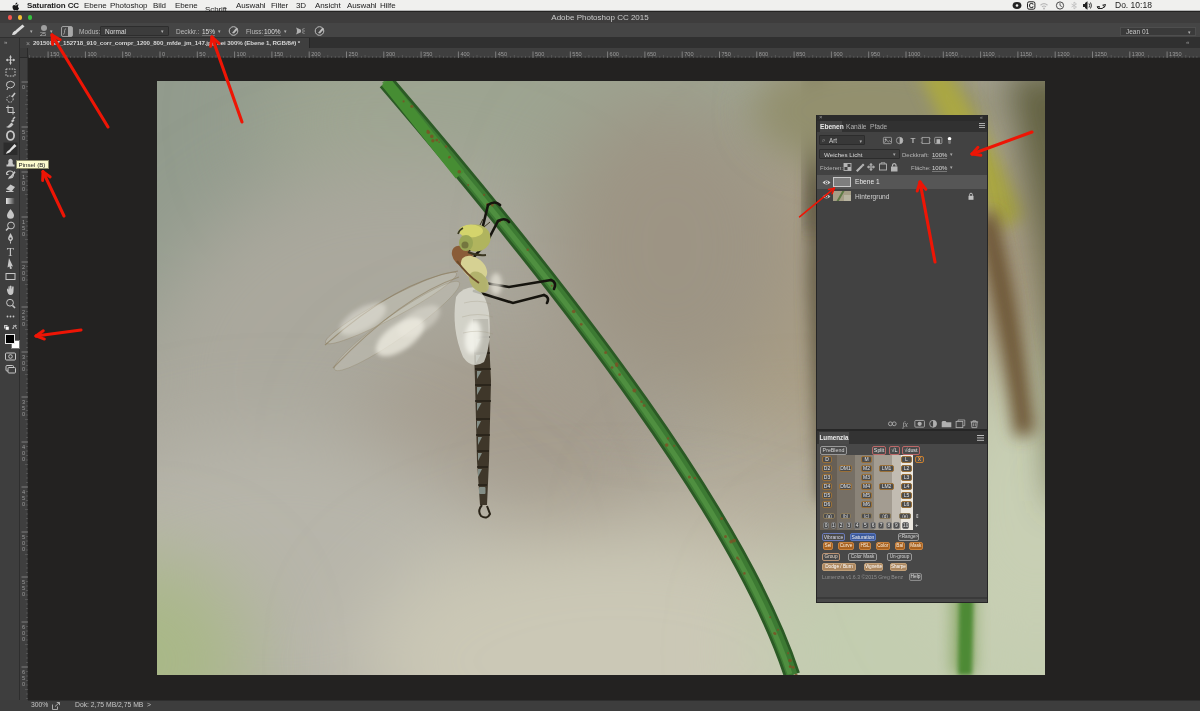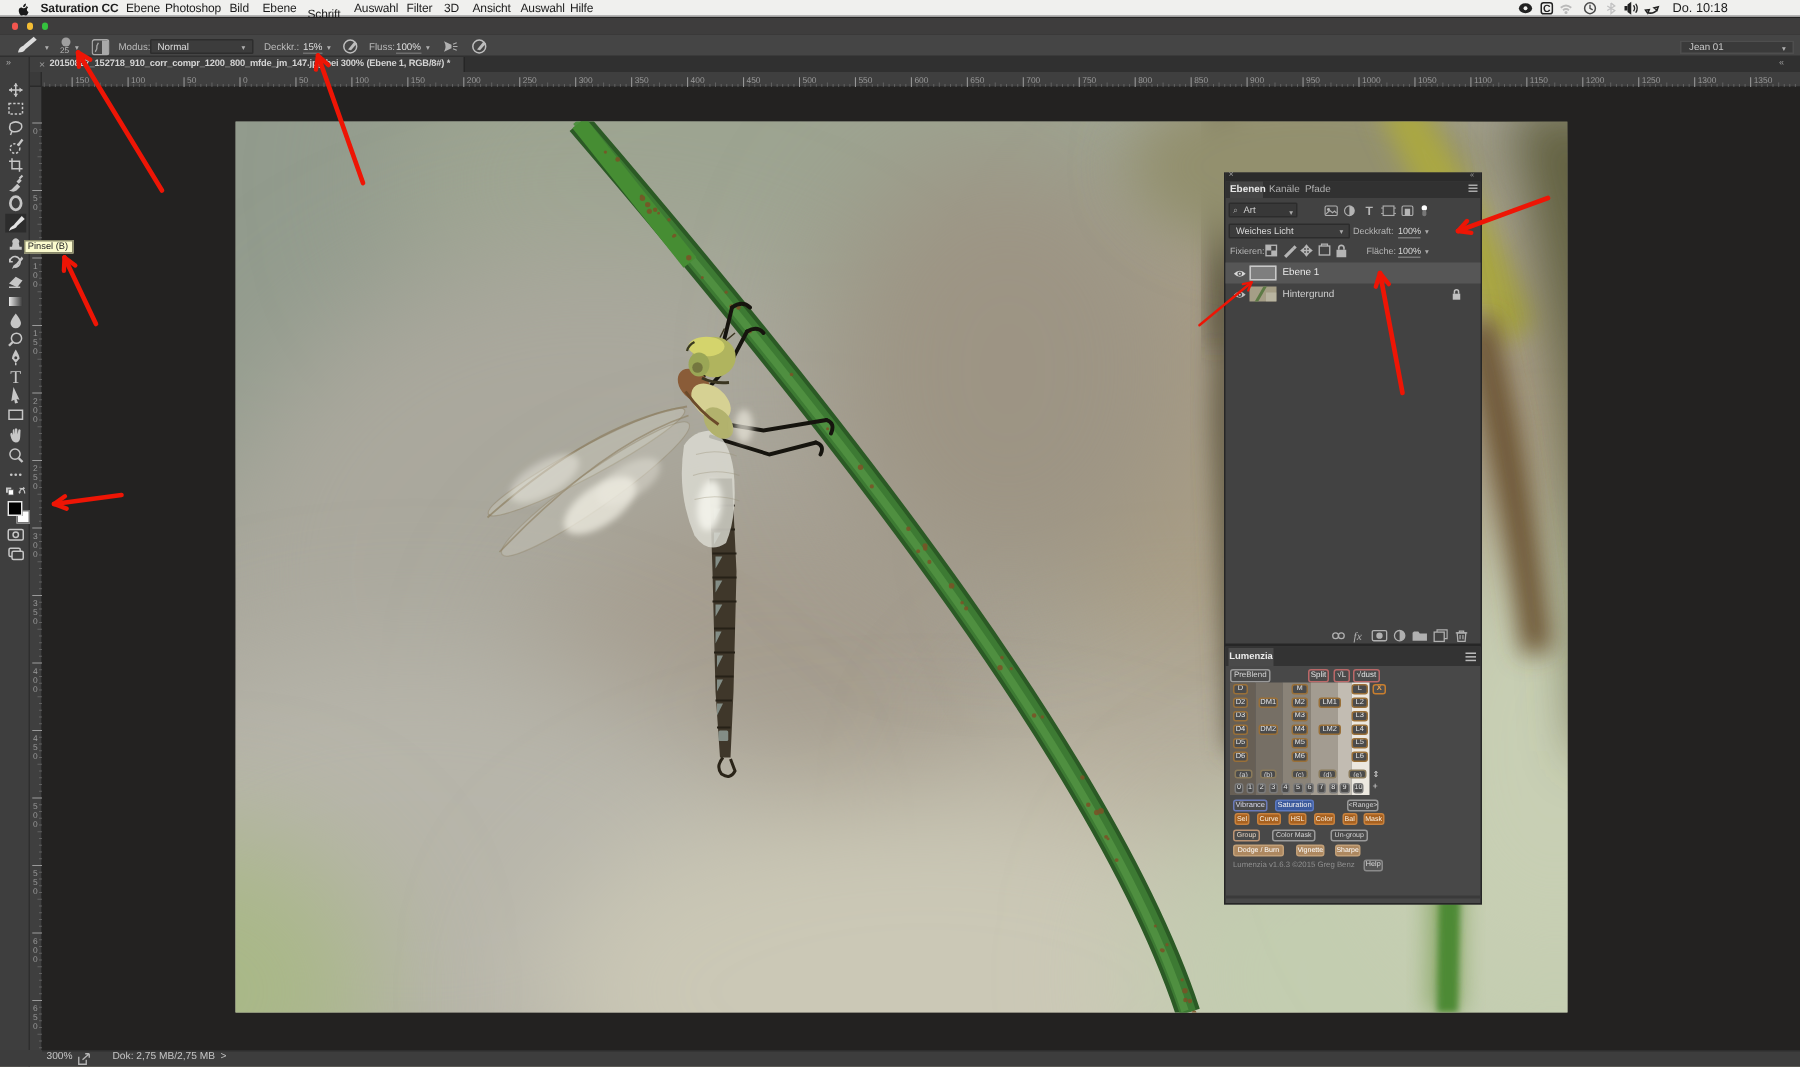--- a/index.html
+++ b/index.html
@@ -39,20 +39,21 @@
 <path d="M73 4 L75 4 L75 7 L73 7 Z" fill="#222"></path>
       <path d="M75 3 L77.5 1.2 L77.5 9.8 L75 8 Z" fill="#222"></path>
       <path d="M79 3.5 Q80.5 5.5 79 7.5 M80.5 2.5 Q82.5 5.5 80.5 8.5" stroke="#222" stroke-width="0.9" fill="none"></path>
 <path d="M88 8.5 Q92.5 9.5 95 6.5 M88.5 8.8 L87 6.8 L89.5 6.5 Z M94.7 6.8 L92.7 5.2 L95.5 4.5 Z" stroke="#222" stroke-width="1" fill="none"></path>
 </svg>
 <div class="abs" style="left:1115px;top:0px;height:11px;line-height:11px;font-size:8.5px;color:#1a1a1a;">Do. 10:18</div>
 <div class="abs" style="left:0;top:12px;width:1200px;height:11px;background:#3e3d3d;"></div>
 <div class="abs" style="left:7.6px;top:15px;width:4.8px;height:4.8px;border-radius:50%;background:#f3564f;"></div>
 <div class="abs" style="left:17.6px;top:15px;width:4.8px;height:4.8px;border-radius:50%;background:#f5be34;"></div>
 <div class="abs" style="left:27.6px;top:15px;width:4.8px;height:4.8px;border-radius:50%;background:#35c23e;"></div>
+<div class="abs" style="left:0;top:12px;width:1200px;height:11px;text-align:center;line-height:12px;font-size:8px;color:#cbcbcb;">Adobe Photoshop CC 2015</div>
 <div class="abs" style="left:0;top:23px;width:1200px;height:15px;background:#454545;border-bottom:1px solid #303030;"></div>
 <svg class="abs" style="left:11px;top:24px" width="16" height="12" viewBox="0 0 16 12">
       <path d="M1 11 Q1.5 8 3.5 7 Q5 6.5 5.5 5.5 L11.5 0.5 L13.5 2.5 L7 8 Q6 8.5 5.5 9.5 Q4.5 11 1 11 Z" fill="#dcdcdc"></path>
     </svg>
 <div class="abs chev" style="left:30px;top:27.5px;">▾</div>
 <div class="abs" style="left:41px;top:24.5px;width:6px;height:6px;border-radius:50%;background:#9f9f9f;"></div>
 <div class="abs" style="left:40px;top:31px;font-size:5.5px;color:#bdbdbd;">25</div>
 <div class="abs chev" style="left:50px;top:27.5px;">▾</div>
 <svg class="abs" style="left:61px;top:25.5px" width="12" height="11" viewBox="0 0 12 11">
       <rect x="0.5" y="0.5" width="11" height="10" rx="1.5" fill="none" stroke="#a8a8a8" stroke-width="0.9"></rect>

